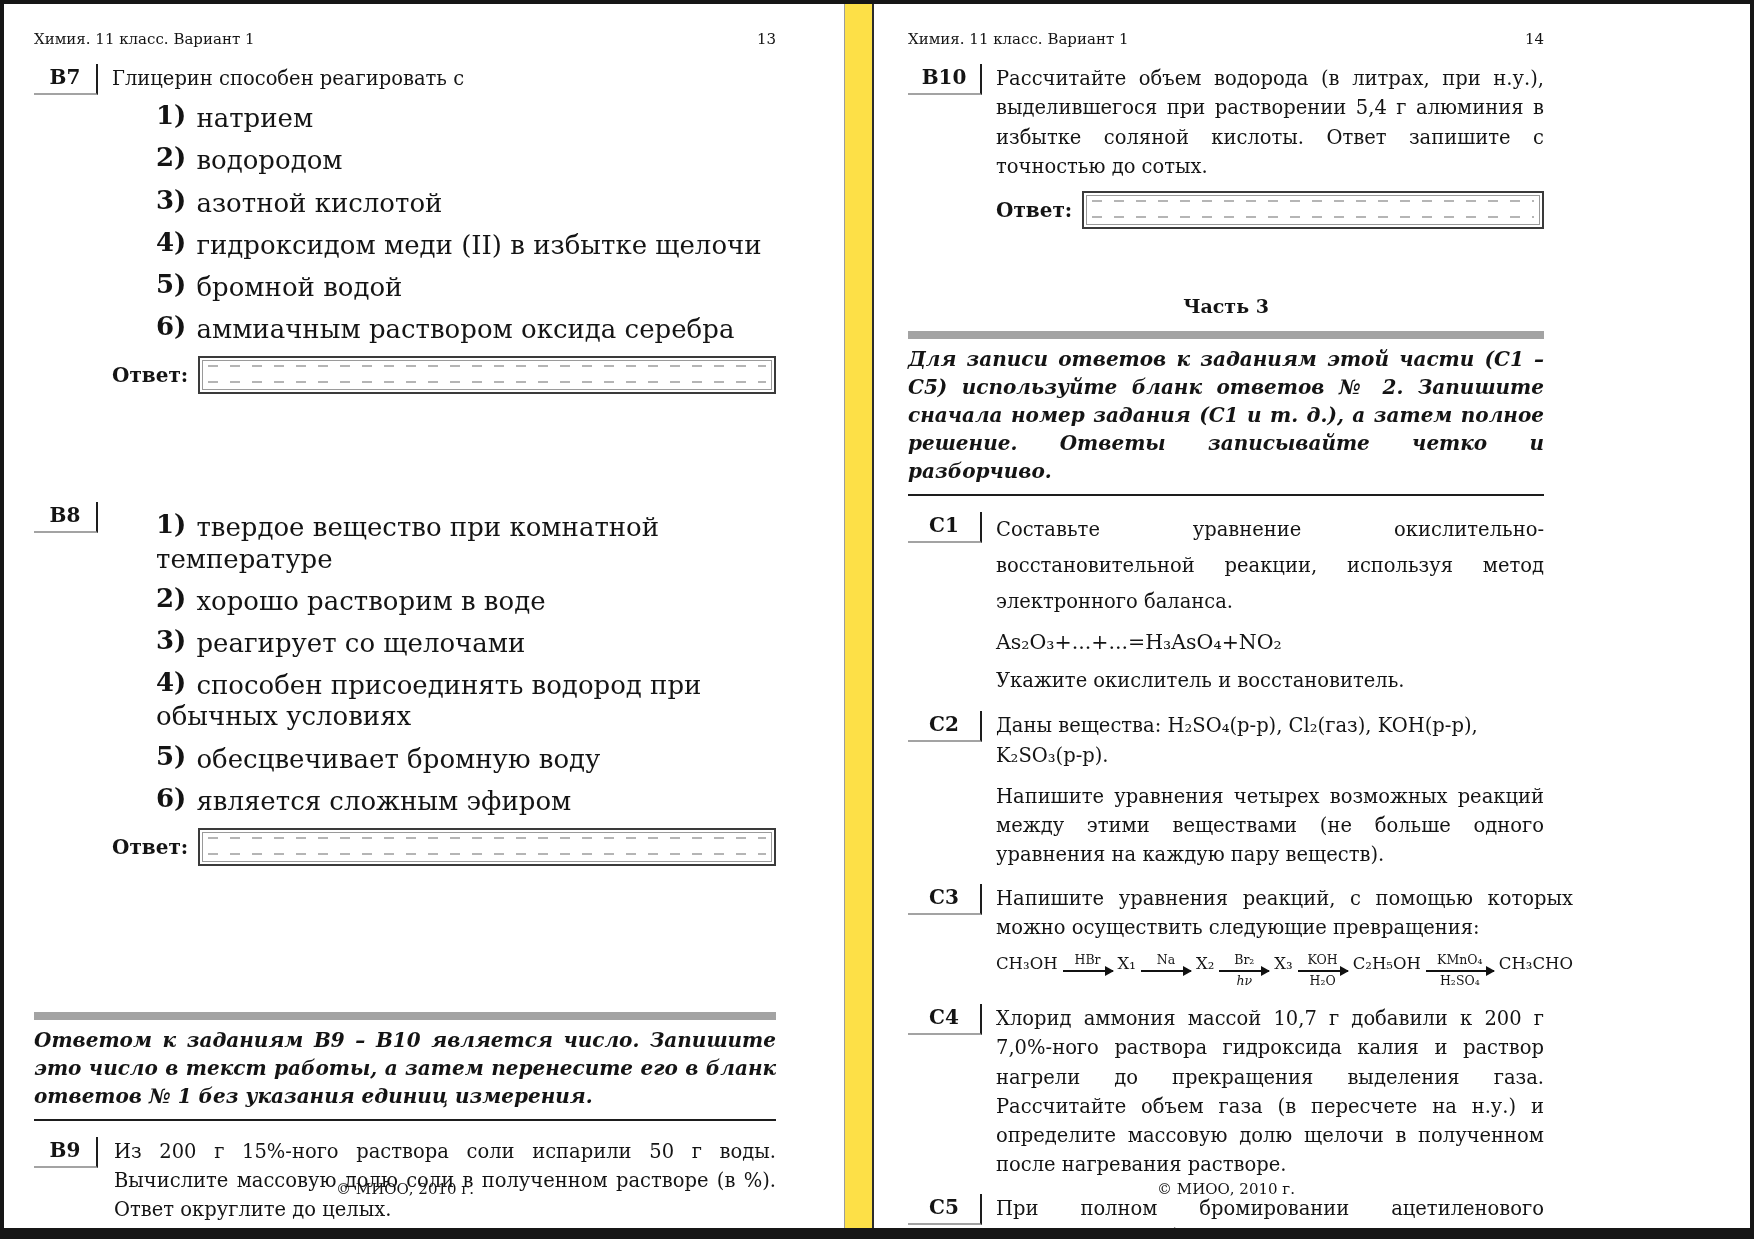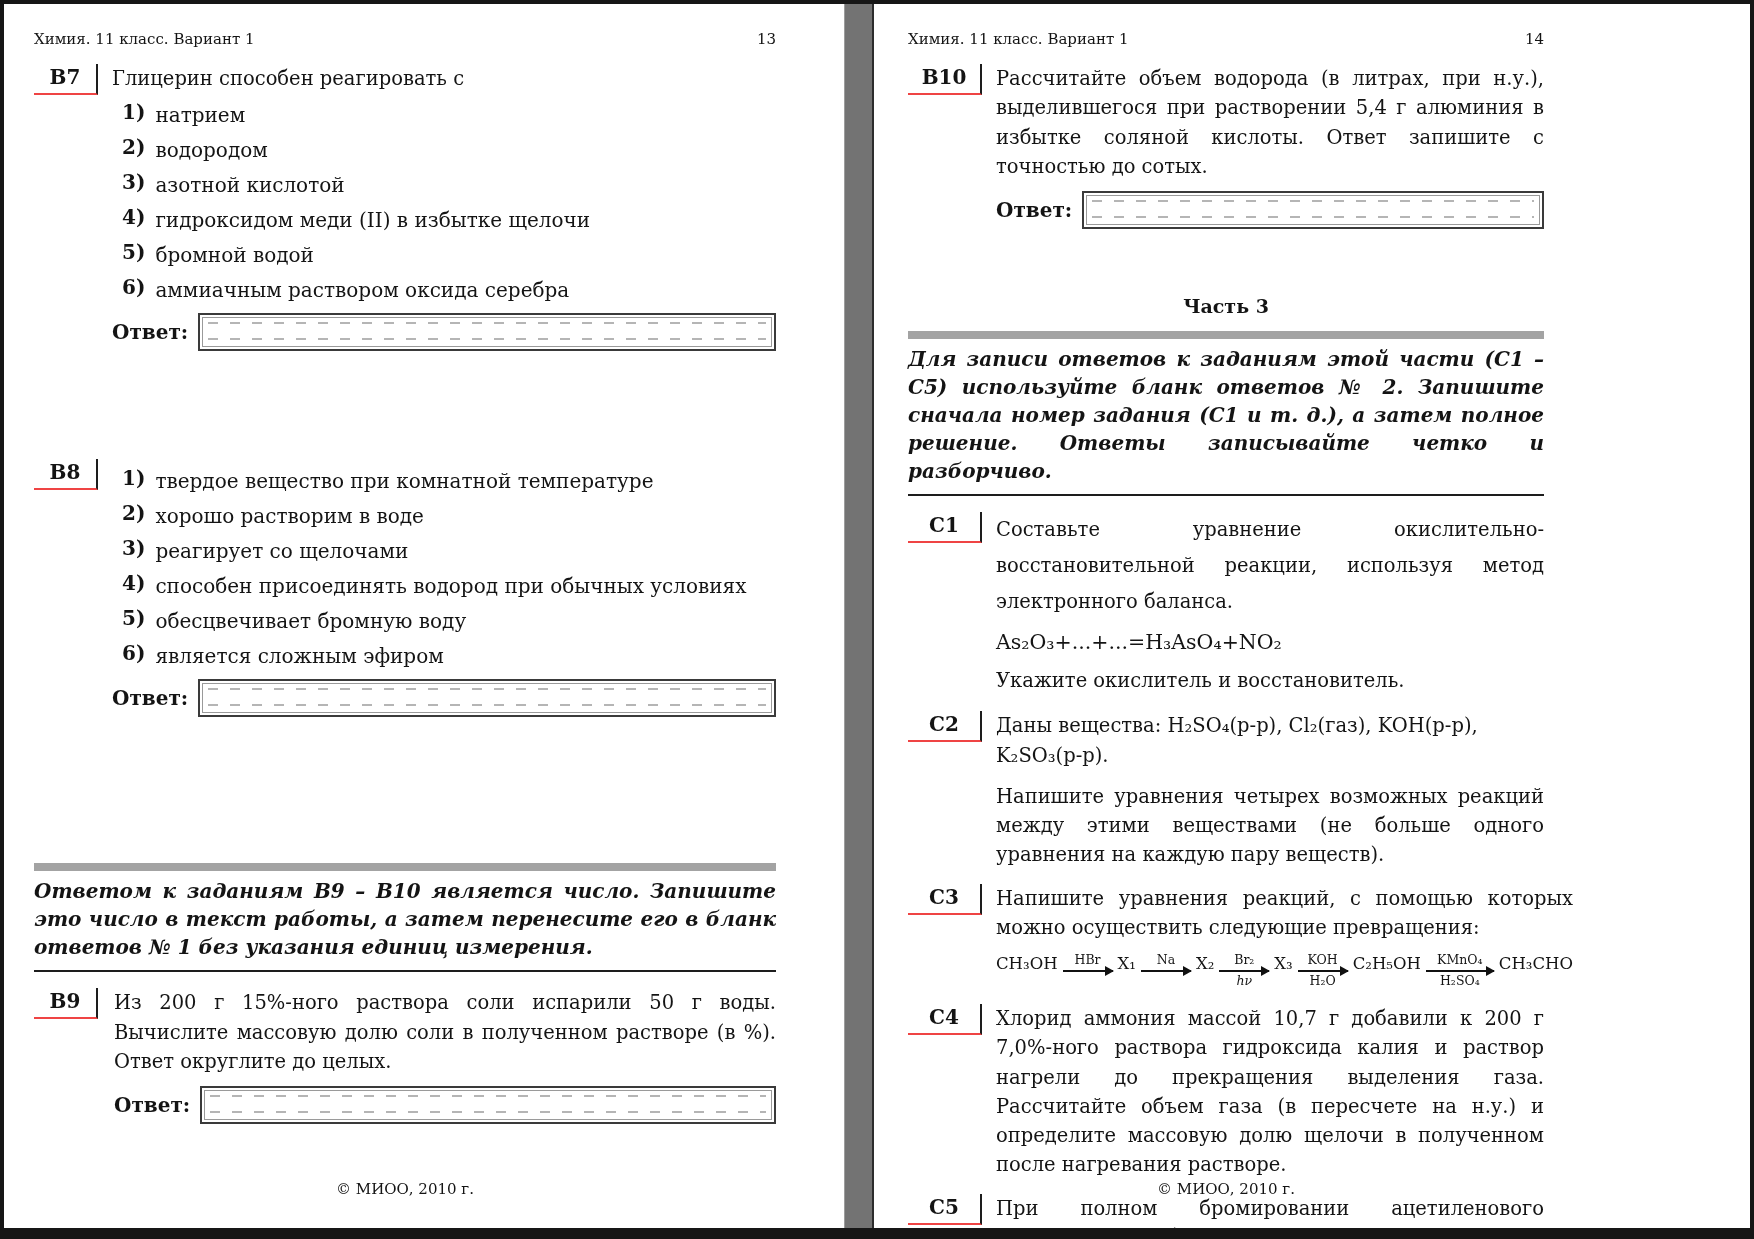--- a/index.html
+++ b/index.html
@@ -1,41 +1,41 @@
 <!DOCTYPE html>
 <html><head>
 <meta charset="utf-8">
 <style>
   * { box-sizing: border-box; margin: 0; padding: 0; }
   html,body { background:#d9d9d9; }
   body { font-family:"DejaVu Serif","Liberation Serif",serif; color:#141414; }
 
-  .stage { position:relative; width:1754px; height:1239px; background:#737373;
+  .stage { position:relative; width:1754px; height:1239px; background:#fde047;
            border:4px solid #161616; border-bottom:11px solid #161616; overflow:hidden; }
 
   .page { position:absolute; top:0; bottom:0; background:#fff; }
   #pageL { left:0; width:841px; border-right:1px solid #9c9c9c; }
   #pageR { left:868px; right:0; border-left:2px solid #2c2c2c; }
 
   .innerL { position:relative; height:100%; padding:26px 68px 0 30px; }
   .innerR { position:relative; height:100%; padding:26px 206px 0 34px; }
 
   .pg-head { display:flex; justify-content:space-between; font-size:15px; margin-bottom:16px; }
 
   
   .q { display:grid; grid-template-columns:64px 1fr; column-gap:14px; }
   .qR { grid-template-columns:74px 1fr; }
   .qlabel { display:inline-block; justify-self:stretch; align-self:start; text-align:center;
             font-weight:700; font-size:20px; padding:1px 8px 4px 8px;
-            border-right:2px solid #1d1d1d; border-bottom:2px solid #ef4444; }
+            border-right:2px solid #1d1d1d; border-bottom:2px solid #a3a3a3; }
   .qtext { font-size:19.5px; line-height:1.5; }
   .just { text-align:justify; }
 
   .options { margin-top:10px; }
-  .option { margin:0 0 11px 10px; font-size:20px; line-height:1.2; }
+  .option { margin:0 0 11px 44px; font-size:26px; line-height:1.2; }
   .opt-num { font-weight:700; position:relative; top:-3px; margin-right:10px; }
 
   .answer-row { display:flex; align-items:center; gap:10px; margin-top:10px; }
   .answer-label { font-weight:700; font-size:20px; white-space:nowrap; }
   .answer-box { flex:1; height:38px; border:2px solid #3a3a3a;
       box-shadow: inset 0 0 0 2px #ffffff, inset 0 0 0 3px #9a9a9a;
       background-image:
         repeating-linear-gradient(90deg,#b5b5b5 0 10px,#ffffff 10px 22px),
         repeating-linear-gradient(90deg,#b5b5b5 0 10px,#ffffff 10px 22px);
       background-size: calc(100% - 16px) 2px, calc(100% - 16px) 2px;

